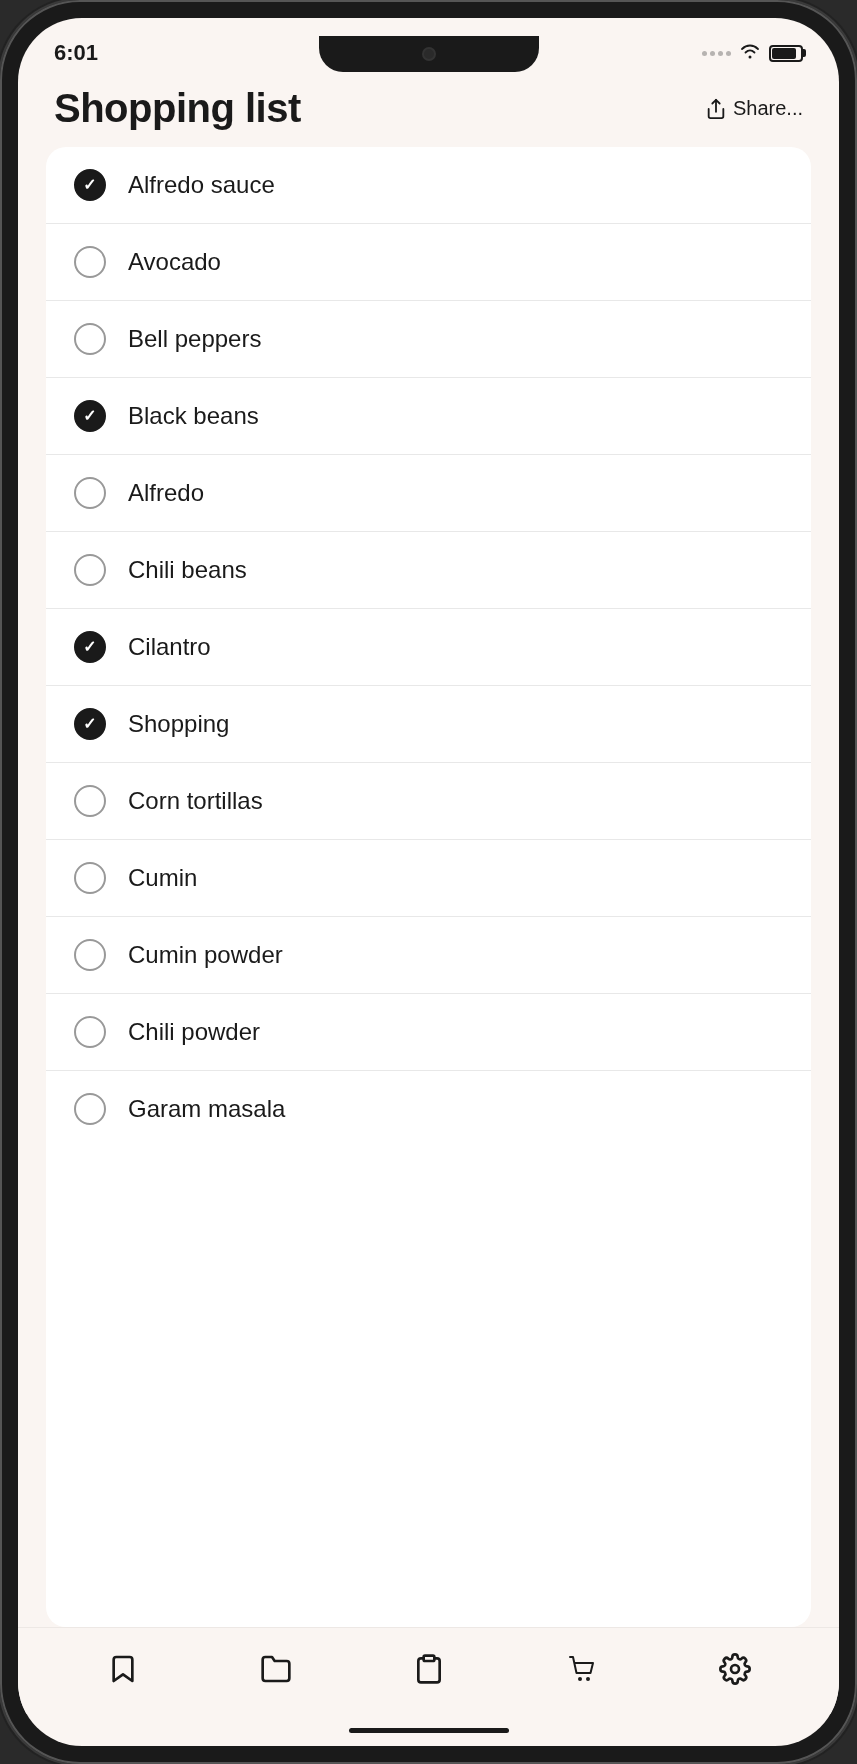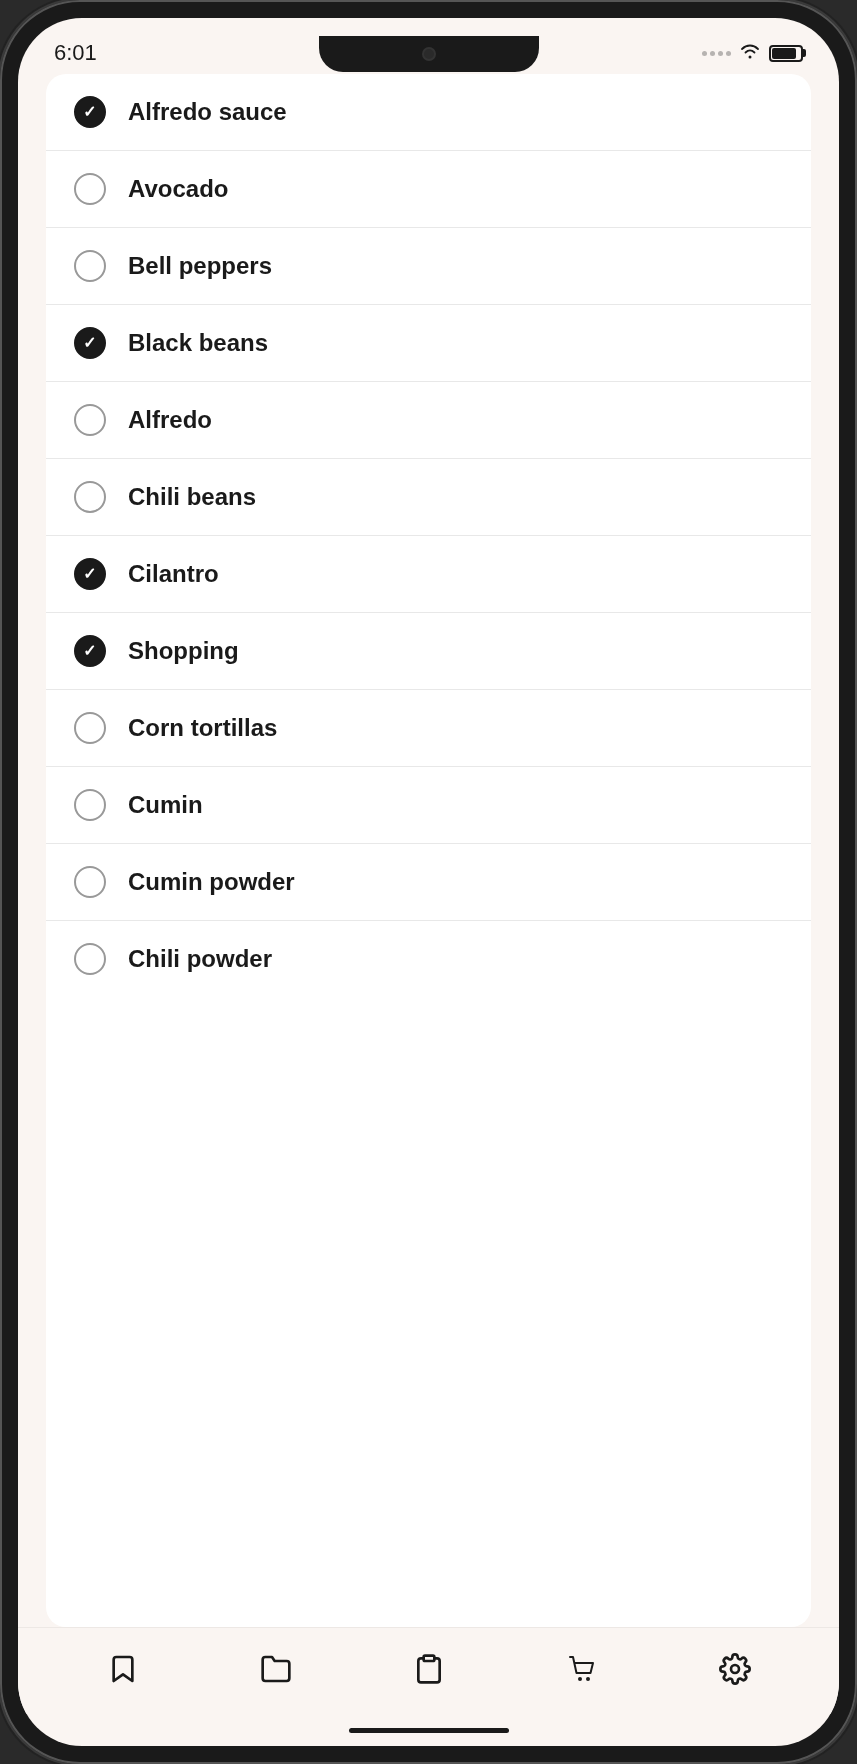--- a/index.html
+++ b/index.html
@@ -65,21 +65,21 @@
       display: flex;
       align-items: center;
       justify-content: space-between;
       padding: 14px 36px 0 36px;
       height: 56px;
       flex-shrink: 0;
     }
 
     .status-time {
       font-size: 22px;
-      font-weight: 400;
+      font-weight: 700;
       color: #1a1a1a;
     }
 
     .status-icons {
       display: flex;
       align-items: center;
       gap: 8px;
     }
 
     .signal-dots {
@@ -227,21 +227,21 @@
     .checkmark {
       color: white;
       font-size: 16px;
       font-weight: 700;
       line-height: 1;
     }
 
     .item-label {
       font-size: 24px;
       color: #1a1a1a;
-      font-weight: 700;
+      font-weight: 400;
       text-align: right;
     }
 
     
     .bottom-nav {
       display: flex;
       align-items: center;
       justify-content: space-around;
       padding: 16px 28px 20px;
       background: #faf5f2;
@@ -304,20 +304,31 @@
             <path d="M6.5 9.5C7.9 8.1 9.4 7.3 11 7.3s3.1.8 4.5 2.2" stroke="#1a1a1a" stroke-width="1.8" fill="none" stroke-linecap="round"></path>
             <path d="M3 6C5.2 3.8 7.9 2.5 11 2.5s5.8 1.3 8 3.5" stroke="#1a1a1a" stroke-width="1.8" fill="none" stroke-linecap="round"></path>
           </svg>
         </span>
         <div class="battery-icon">
           <div class="battery-fill"></div>
         </div>
       </div>
     </div>
 
+    <div class="header">
+      <h1 class="page-title">Shopping list</h1>
+      <button class="share-btn">
+        <svg viewBox="0 0 24 24" fill="none" stroke="currentColor" stroke-width="2" stroke-linecap="round" stroke-linejoin="round">
+          <path d="M4 12v8a2 2 0 0 0 2 2h12a2 2 0 0 0 2-2v-8"></path>
+          <polyline points="16 6 12 2 8 6"></polyline>
+          <line x1="12" y1="2" x2="12" y2="15"></line>
+        </svg>
+        <span>Share...</span>
+      </button>
+    </div>
 
     <div class="list-container">
       <div class="list-scroll" id="listScroll">
 
       <div class="list-item">
             <div class="checkbox checkbox-checked">
               <span class="checkmark">✓</span>
             </div>
             <span class="item-label">Alfredo sauce</span>
           </div>
@@ -364,20 +375,24 @@
             <span class="item-label">Cumin</span>
           </div>
           <div class="list-item">
             <div class="checkbox checkbox-unchecked"></div>
             <span class="item-label">Cumin powder</span>
           </div>
           <div class="list-item">
             <div class="checkbox checkbox-unchecked"></div>
             <span class="item-label">Chili powder</span>
           </div>
+          <div class="list-item">
+            <div class="checkbox checkbox-unchecked"></div>
+            <span class="item-label">Garam masala</span>
+          </div>
         </div>
     </div>
 
     <div class="bottom-nav">
       <div class="nav-item">
         <svg viewBox="0 0 24 24" fill="none" stroke="#1a1a1a" stroke-width="2" stroke-linecap="round" stroke-linejoin="round">
           <path d="M19 21l-7-5-7 5V5a2 2 0 0 1 2-2h10a2 2 0 0 1 2 2z"></path>
         </svg>
       </div>
       <div class="nav-item">

